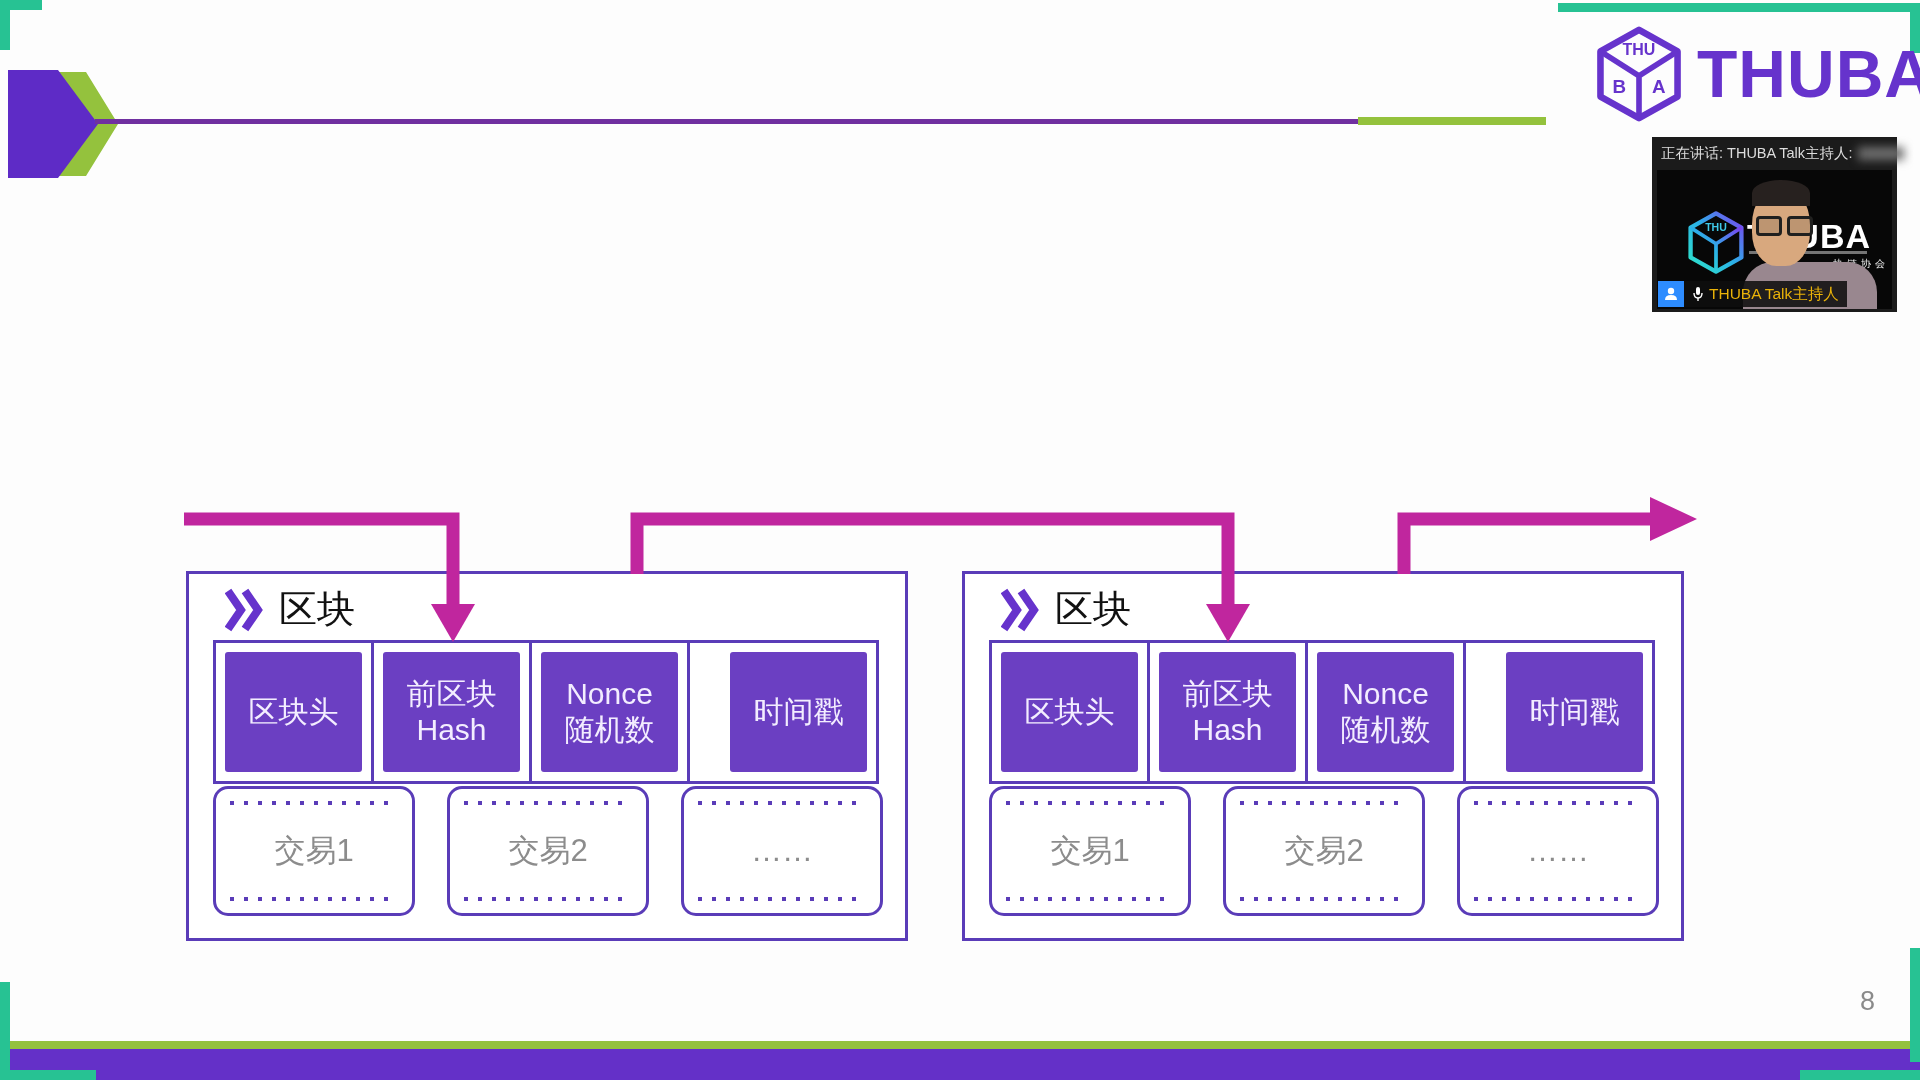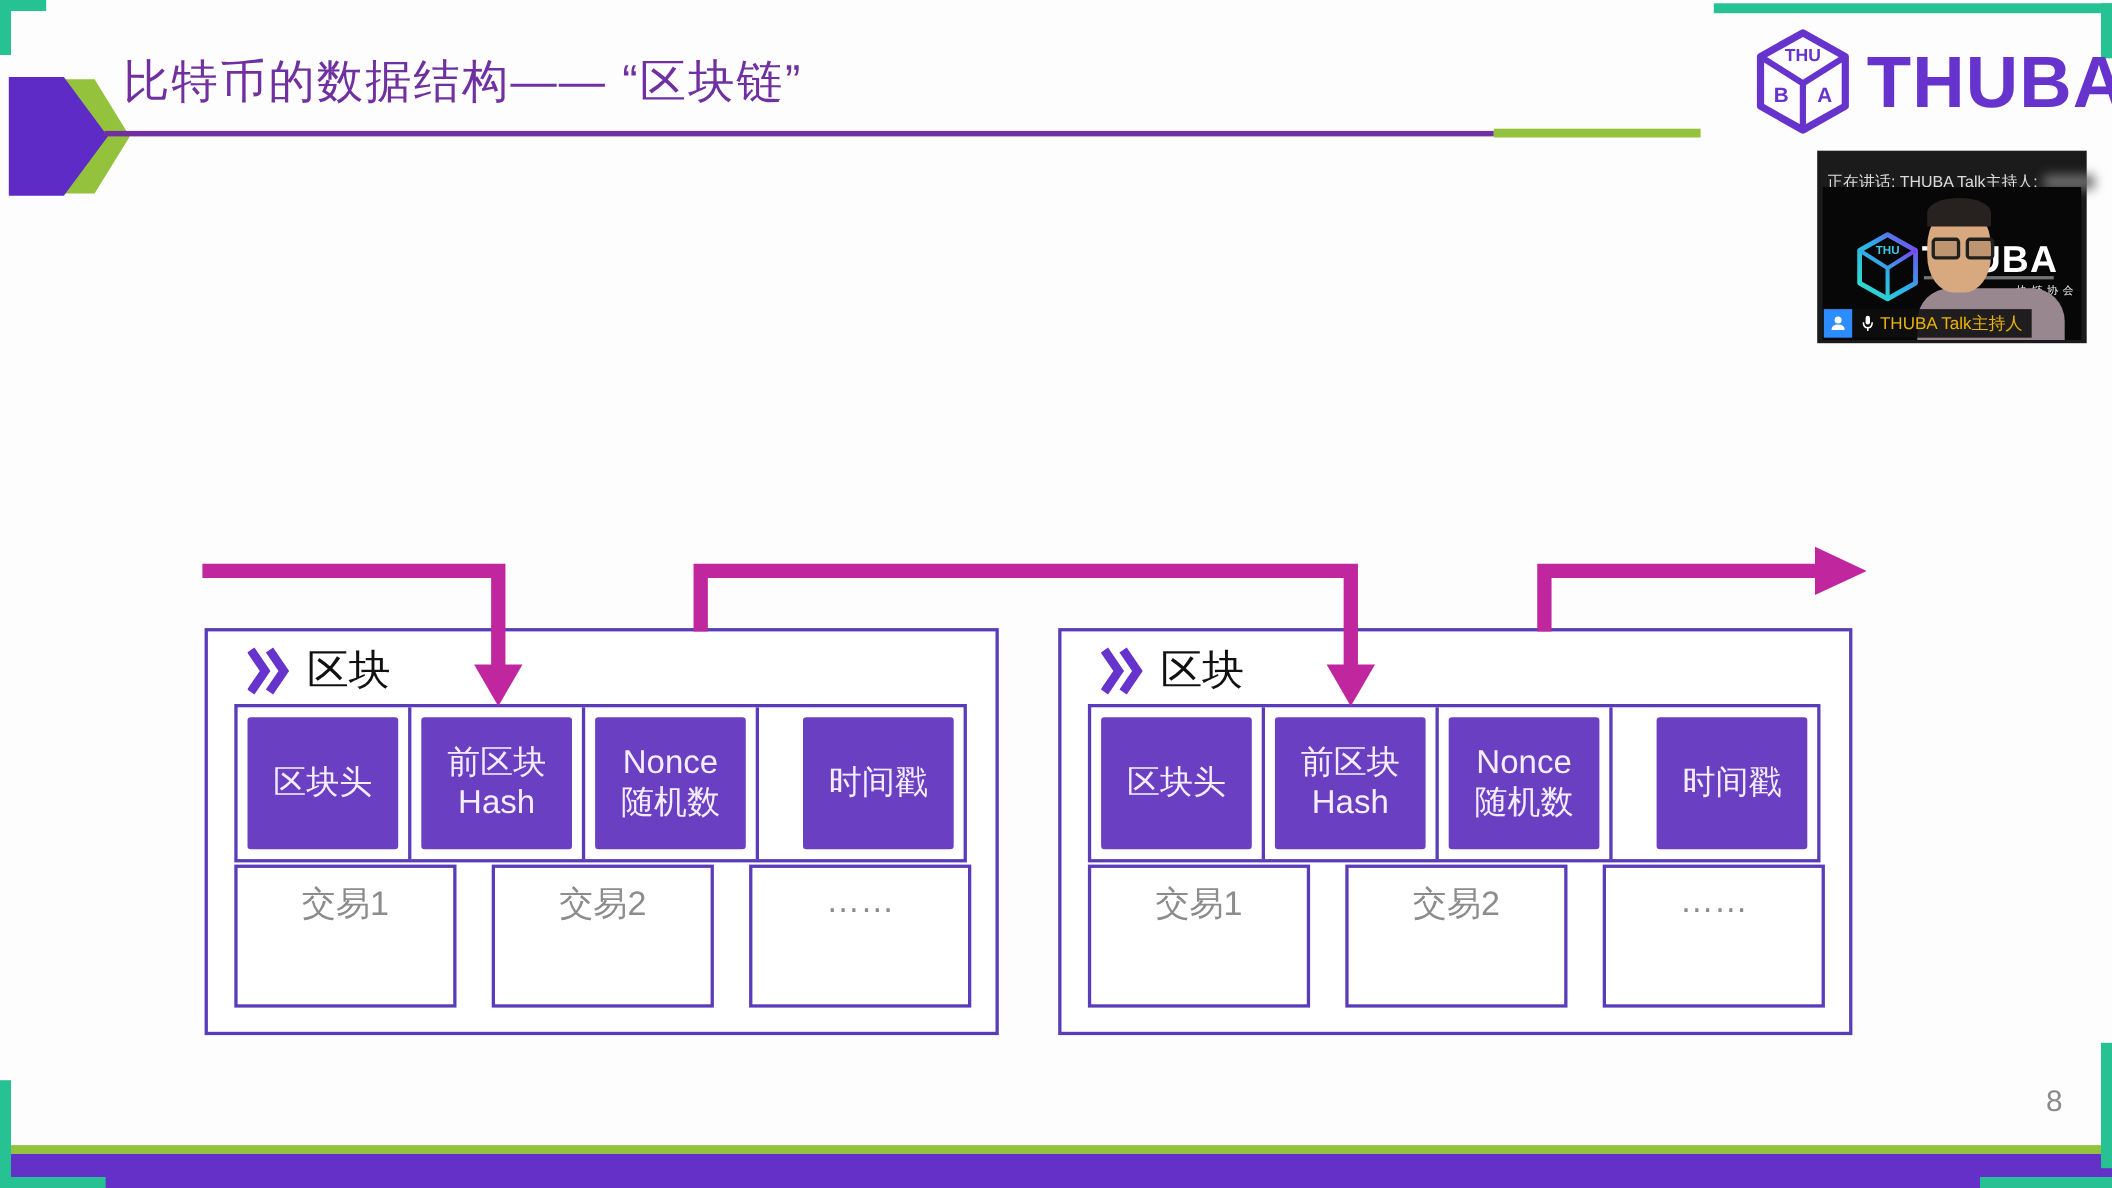--- a/index.html
+++ b/index.html
@@ -40,29 +40,29 @@
   .block{position:absolute;top:571px;width:722px;height:370px;background:#fff;border:3px solid #5a3cb8;box-sizing:border-box;}
   .block-1{left:186px;}
   .block-2{left:962px;}
   .block-label{position:absolute;left:36px;top:10px;display:flex;align-items:center;gap:16px;}
   .block-label .txt{font-size:38px;color:#111;}
   .hdr-row{position:absolute;left:24px;top:66px;width:660px;height:138px;border:3px solid #5a3cb8;display:flex;box-sizing:content-box;}
   .hdr-cell{flex:1;border-right:3px solid #5a3cb8;display:flex;align-items:center;justify-content:center;padding:9px;box-sizing:border-box;}
   .hdr-cell:last-child{border-right:none;margin-left:31px;}
   .hdr-chip{background:#6b3fc2;color:#f3edff;width:100%;height:100%;display:flex;align-items:center;justify-content:center;font-size:30px;line-height:1.2;white-space:pre-line;text-align:center;border-radius:3px;}
   .tx-row{position:absolute;left:24px;top:212px;display:flex;gap:32px;}
-  .tx-box{width:202px;height:130px;border:3px solid #5a3cb8;border-radius:0;background:#fff;display:flex;flex-direction:row;justify-content:space-between;padding:12px 14px;box-sizing:border-box;}
+  .tx-box{width:202px;height:130px;border:3px solid #5a3cb8;border-radius:15px;background:#fff;display:flex;flex-direction:column;justify-content:space-between;padding:12px 14px;box-sizing:border-box;}
   .dots{height:4px;background:repeating-linear-gradient(90deg,#5a3cb8 0 4px,transparent 4px 14px);}
   .tx-label{text-align:center;color:#8c8c8c;font-size:31px;}
 
   .arrows{position:absolute;left:0;top:0;width:1920px;height:1080px;pointer-events:none;}
 
   
   .vid-panel{position:absolute;left:1652px;top:137px;width:245px;height:175px;background:#1b1b1b;z-index:8;}
-  .vid-banner{height:33px;display:flex;align-items:center;padding:0 9px;color:#ddd;font-size:14.5px;gap:6px;white-space:nowrap;margin-top:12px;}
+  .vid-banner{height:33px;display:flex;align-items:center;padding:0 9px;color:#ddd;font-size:14.5px;gap:6px;white-space:nowrap;}
   .vid-blur{width:46px;height:13px;background:#6e6e6e;filter:blur(5px);flex:none;}
   .vid-screen{position:absolute;left:5px;right:5px;top:33px;bottom:3px;background:#070707;overflow:hidden;}
   .vid-logo{position:absolute;left:28px;top:39px;width:62px;height:67px;}
   .vid-brand{position:absolute;left:90px;top:47px;color:#fff;font-weight:bold;font-size:34px;letter-spacing:1px;}
   .vid-tiny{position:absolute;left:92px;top:81px;width:118px;height:3px;background:#9a9a9a;opacity:.75;}
   .vid-assoc{position:absolute;left:176px;top:87px;color:#eee;font-size:10px;letter-spacing:4px;white-space:nowrap;}
   .person-body{position:absolute;left:86px;top:92px;width:134px;height:60px;background:#99878f;border-radius:30px 30px 0 0;}
   .person-head{position:absolute;left:95px;top:16px;width:58px;height:80px;background:#d8a87e;border-radius:48% 48% 42% 42%;}
   .person-hair{position:absolute;left:95px;top:10px;width:58px;height:26px;background:#27211f;border-radius:50% 50% 0 0;}
   .person-glasses{position:absolute;left:99px;top:46px;display:flex;gap:5px;}
@@ -86,21 +86,20 @@
   <div class="bar-purple"></div>
   <div class="teal bl-v"></div>
   <div class="teal bl-h"></div>
   <div class="teal br-v"></div>
   <div class="teal br-h"></div>
 
   <svg class="bullet" viewBox="0 0 112 112">
     <polygon points="32,4 80,4 112,56 80,108 32,108 60,56" fill="#94c23d"></polygon>
     <polygon points="2,2 52,2 92,56 52,110 2,110" fill="#5e2bc6"></polygon>
   </svg>
-  <div class="page-title">比特币的数据结构—— “区块链”</div>
   <div class="rule-purple"></div>
   <div class="rule-green"></div>
 
   <svg class="logo-cube" viewBox="0 0 100 100">
     <polygon points="50,3 91,26 91,74 50,97 9,74 9,26" fill="none" stroke="#6633cc" stroke-width="7" stroke-linejoin="round"></polygon>
     <path d="M50 52 L50 97 M50 52 L9 26 M50 52 L91 26" fill="none" stroke="#6633cc" stroke-width="6"></path>
     <text x="50" y="30" text-anchor="middle" font-size="17" font-weight="bold" fill="#6633cc">THU</text>
     <text x="29" y="70" text-anchor="middle" font-size="20" font-weight="bold" fill="#6633cc">B</text>
     <text x="71" y="70" text-anchor="middle" font-size="20" font-weight="bold" fill="#6633cc">A</text>
   </svg>

